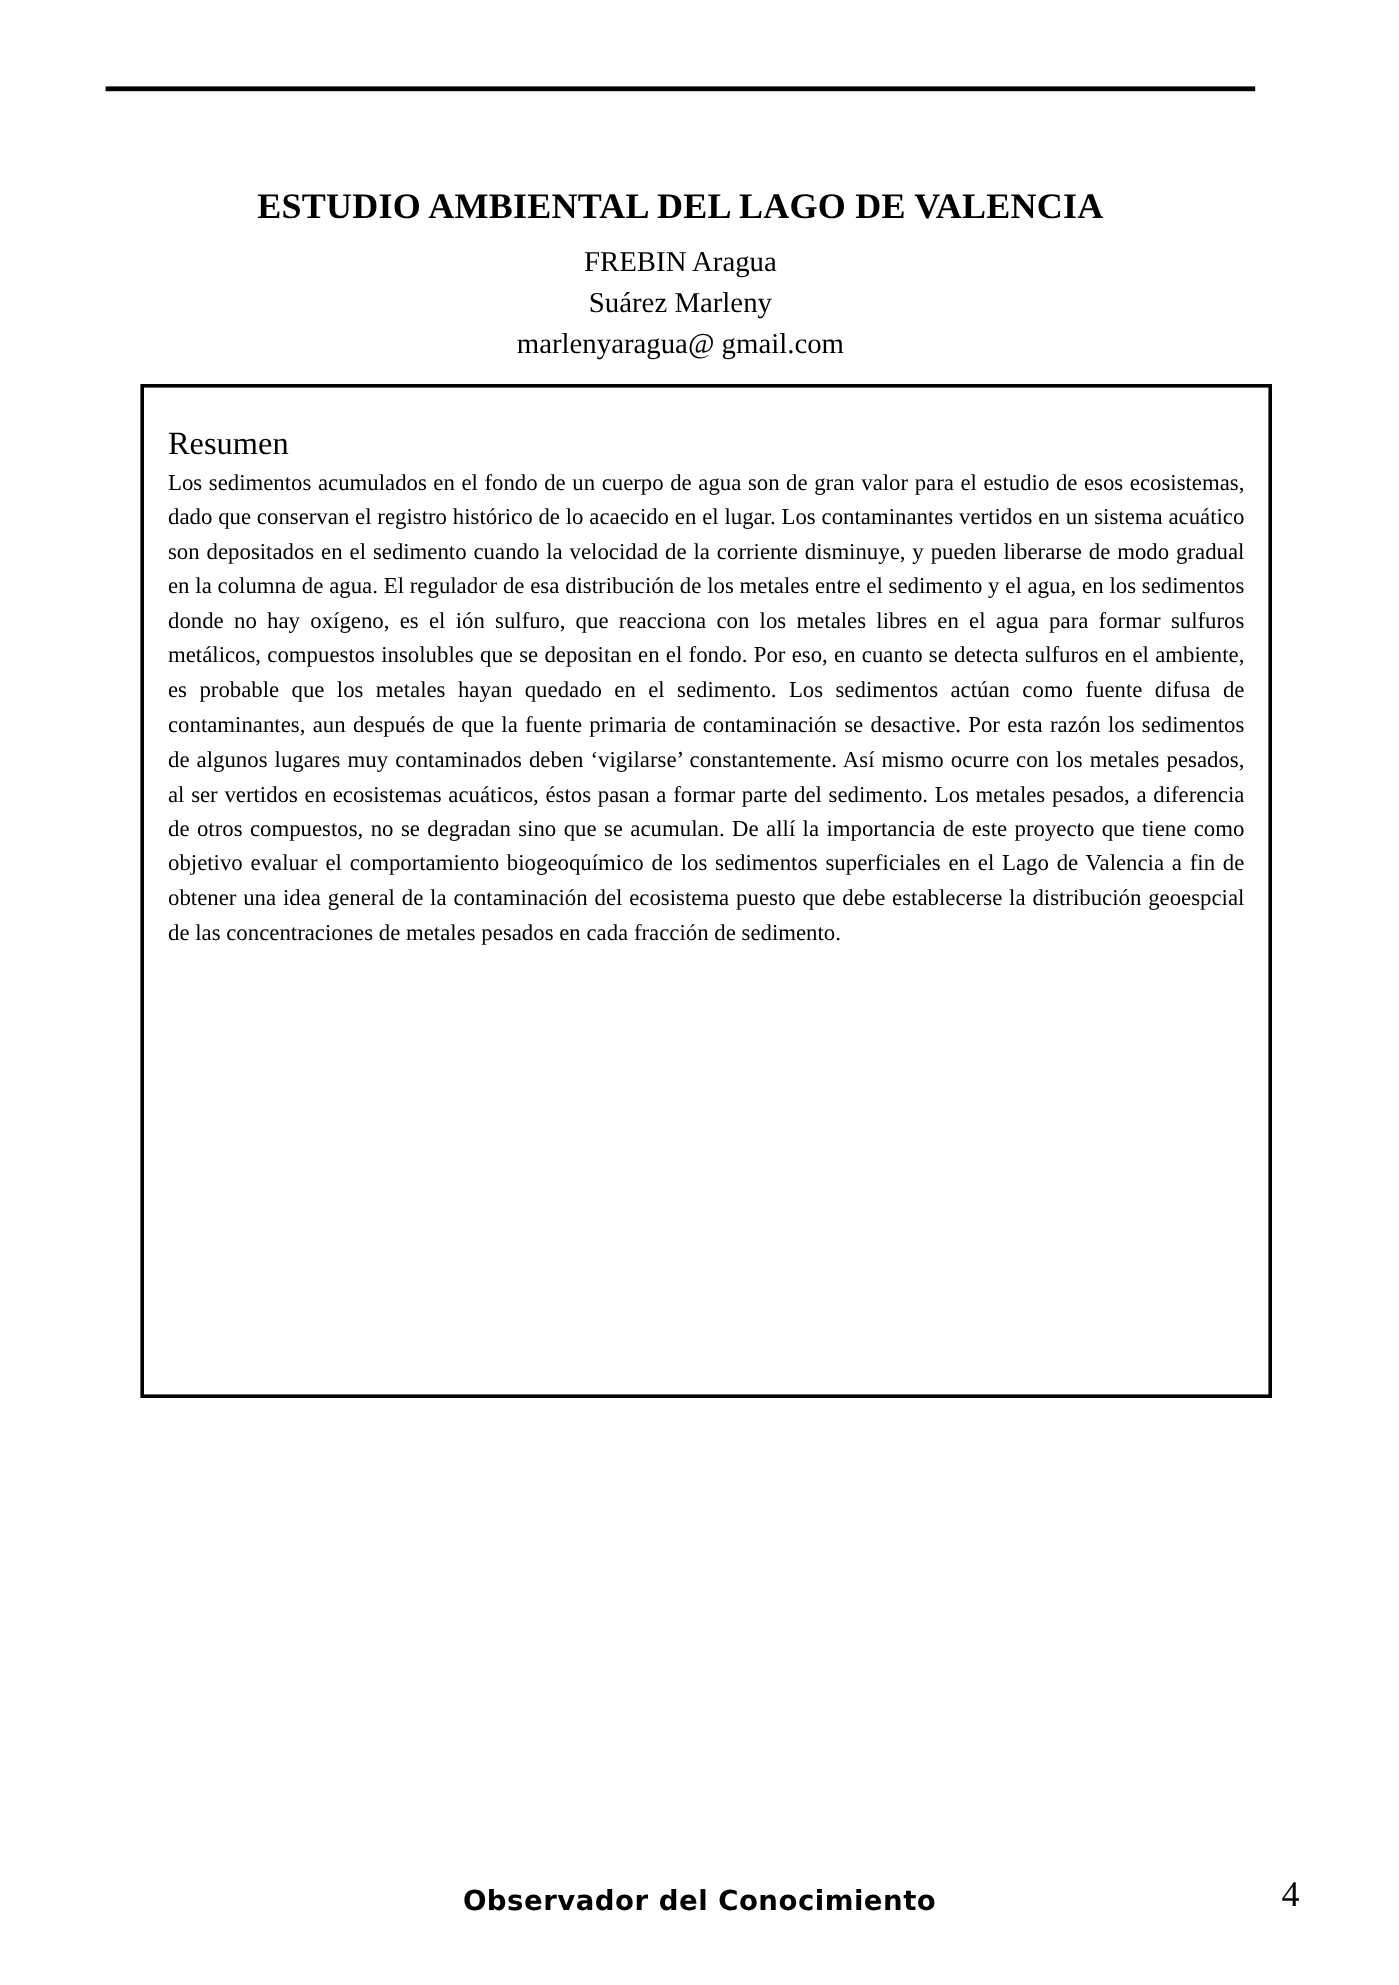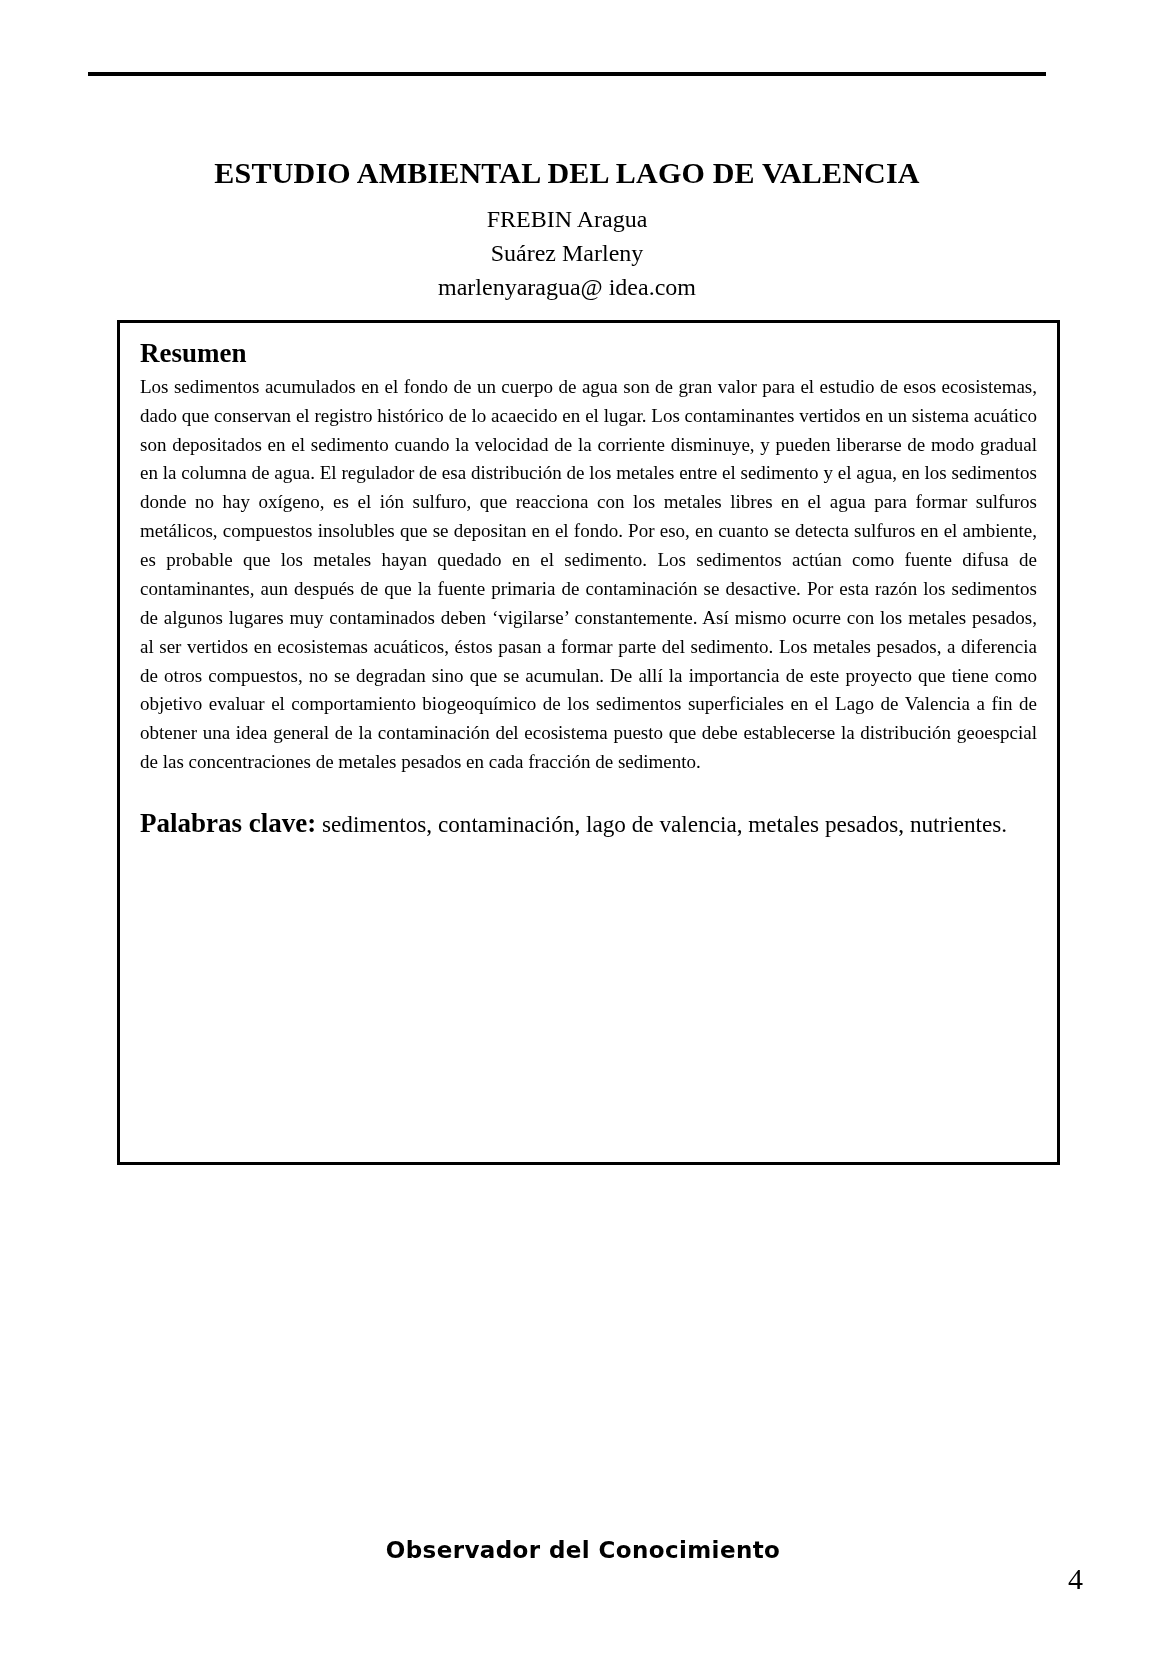--- a/index.html
+++ b/index.html
@@ -65,23 +65,23 @@
     top: 320px;
     width: 943px;
     min-height: 845px;
     border: 3px solid #000000;
     box-sizing: border-box;
     padding: 14px 20px 16px 20px;
   }
 
   .abstract-heading {
     font-size: 27px;
-    font-weight: bold;
+    font-weight: normal;
     line-height: 1.25;
-    margin: 0 0 2px 0;
+    margin: 16px 0 2px 0;
   }
 
   .abstract-body {
     font-size: 19px;
     line-height: 1.52;
     text-align: justify;
     text-justify: inter-word;
     margin: 0;
     hyphens: none;
   }
@@ -95,21 +95,21 @@
   .keywords-label {
     font-size: 27px;
     font-weight: bold;
   }
   .keywords-text { font-size: 23.2px; }
 
   
   .footer-title {
     position: absolute;
     left: 0px;
-    top: 1537px;
+    top: 1572px;
     width: 1166px;
     text-align: center;
     font-family: "DejaVu Sans", "Liberation Sans", sans-serif;
     font-size: 23px;
     font-weight: bold;
     letter-spacing: 0.4px;
   }
   .page-number {
     position: absolute;
     right: 83px;
@@ -123,28 +123,25 @@
 
 <div class="page">
 
   <div class="top-rule"></div>
 
   <h1 class="doc-title">ESTUDIO  AMBIENTAL DEL LAGO DE VALENCIA</h1>
 
   <div class="author-block">
     <span class="author-line">FREBIN Aragua</span>
     <span class="author-line">Suárez Marleny</span>
-    <span class="author-line">marlenyaragua@ idea.com</span>
+    <span class="author-line">marlenyaragua@ gmail.com</span>
   </div>
 
   <div class="abstract-box">
     <div class="abstract-heading">Resumen</div>
     <p class="abstract-body">Los sedimentos acumulados en el fondo de un cuerpo de agua son de gran valor para el estudio de esos ecosistemas, dado que conservan el registro histórico de lo acaecido en el lugar. Los contaminantes vertidos en un sistema acuático son depositados en el sedimento cuando la velocidad de la corriente disminuye, y pueden liberarse de modo gradual en la columna de agua. El regulador de esa distribución de los metales entre el sedimento y el agua, en los sedimentos donde no hay oxígeno, es el ión sulfuro, que reacciona con los metales libres en el agua para formar sulfuros metálicos, compuestos insolubles que se depositan en el fondo. Por eso, en cuanto se detecta sulfuros en el ambiente, es probable que los metales hayan quedado en el sedimento. Los sedimentos actúan como fuente difusa de contaminantes, aun después de que la fuente primaria de contaminación se desactive. Por esta razón los sedimentos de algunos lugares muy contaminados deben ‘vigilarse’ constantemente. Así mismo ocurre con los metales pesados, al ser vertidos en ecosistemas acuáticos, éstos pasan a formar parte del sedimento. Los metales pesados, a diferencia de otros compuestos, no se degradan sino que se acumulan. De allí la importancia de este proyecto que tiene como objetivo evaluar el comportamiento biogeoquímico de los sedimentos superficiales en el Lago de Valencia a fin de obtener una idea general de la contaminación del ecosistema puesto que debe establecerse la distribución geoespcial de las concentraciones de metales pesados en cada fracción de sedimento.</p>
-    <p class="keywords">
-      <span class="keywords-label">Palabras clave:</span><span class="keywords-text"> sedimentos, contaminación, lago de valencia, metales pesados, nutrientes.</span>
-    </p>
   </div>
 
   <div class="footer-title">Observador del Conocimiento</div>
 
   <div class="page-number">4</div>
 
 </div>
 
 </body></html>

